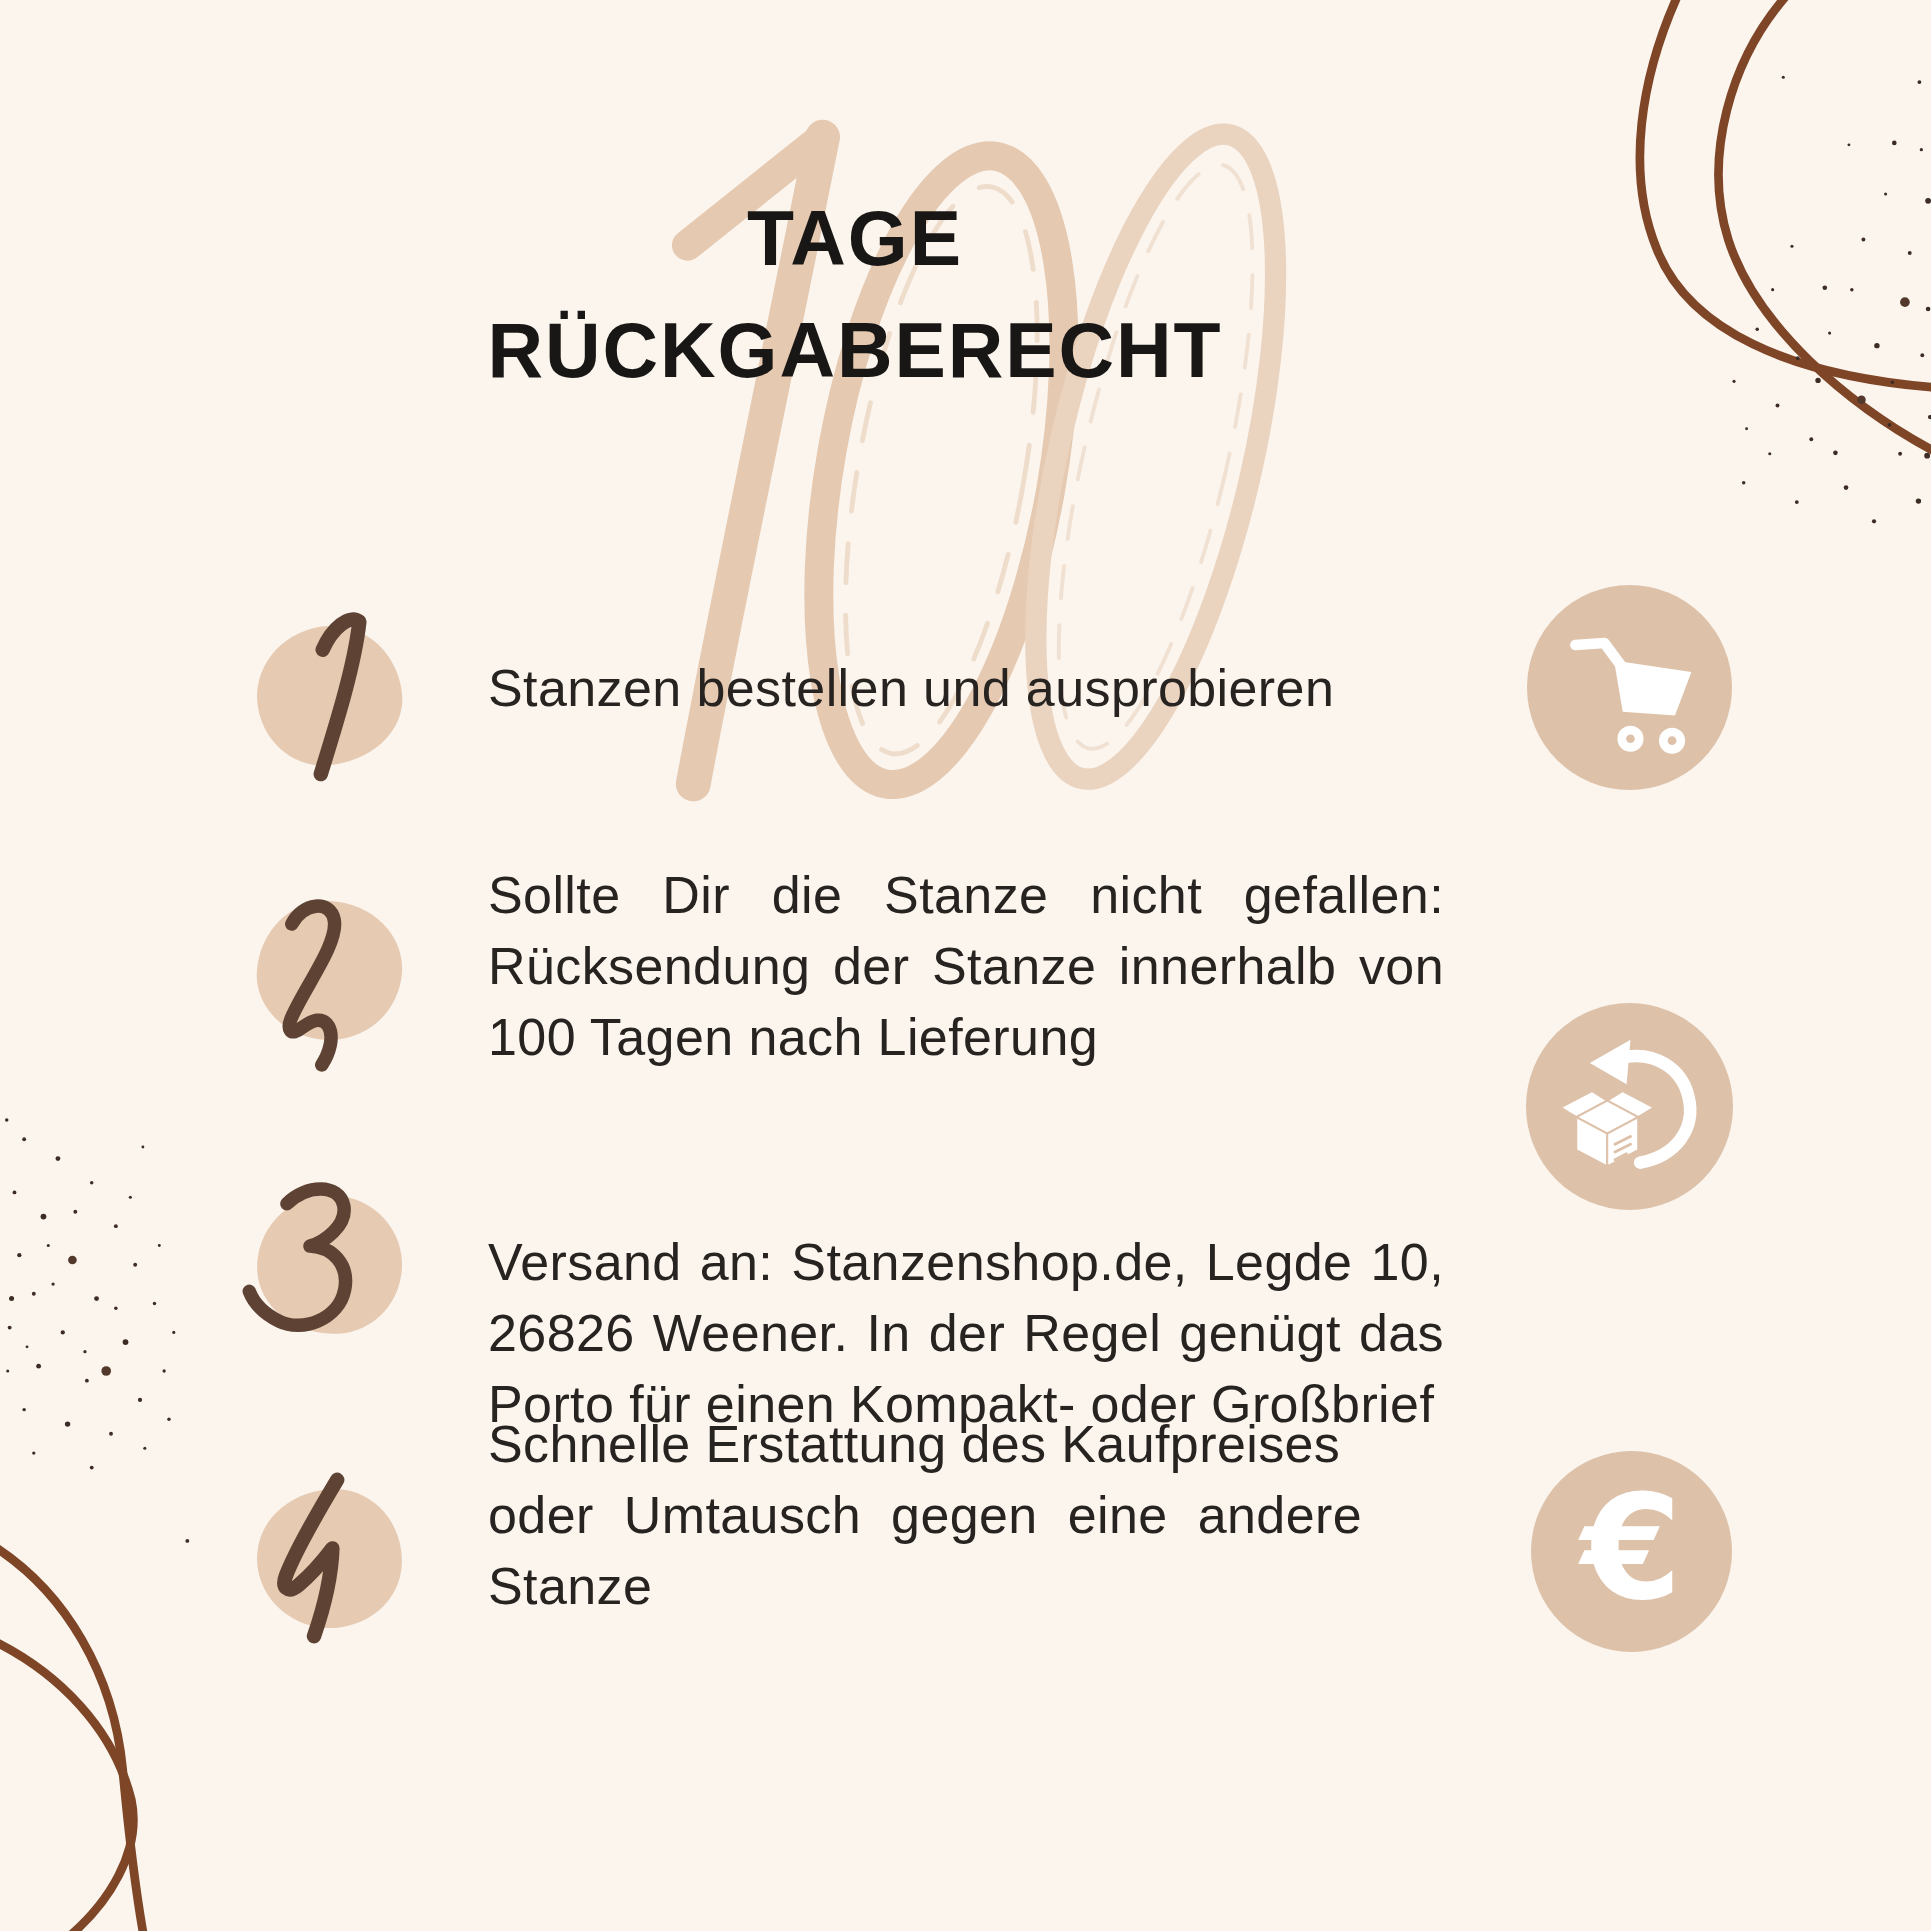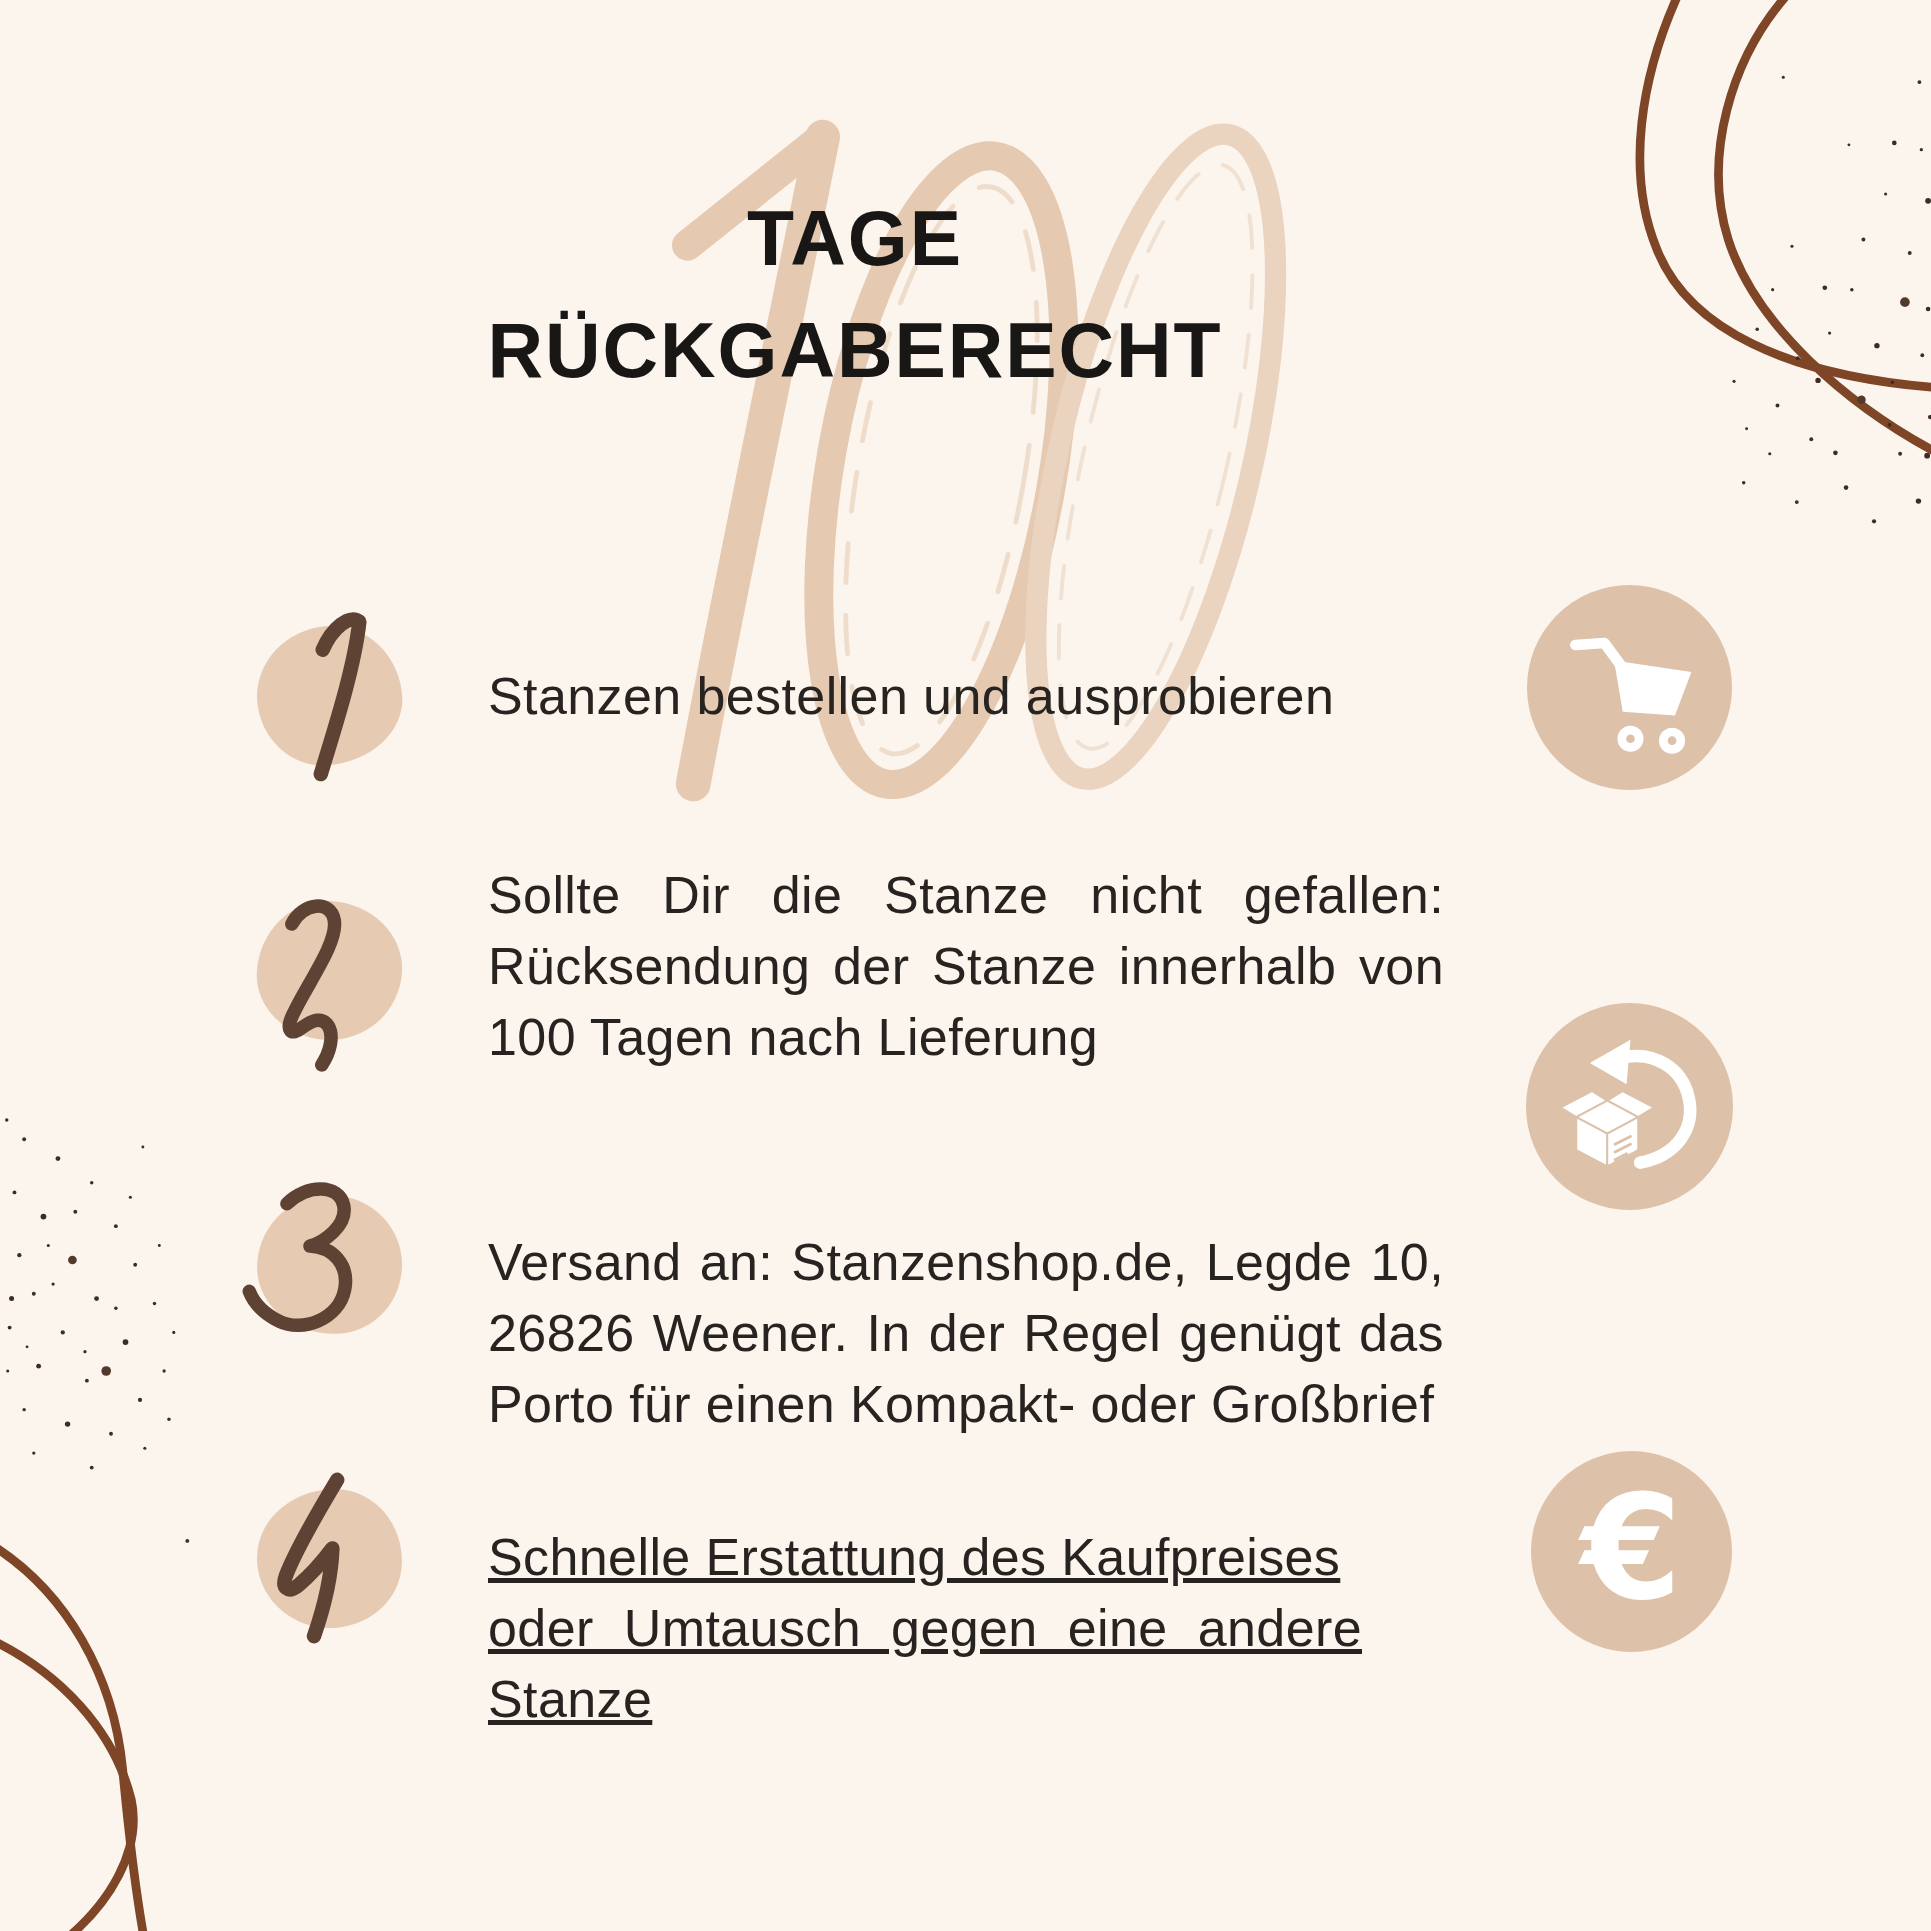--- a/index.html
+++ b/index.html
@@ -172,21 +172,21 @@
   <div class="title-line" id="title1">TAGE</div>
   <div class="title-line" id="title2">RÜCKGABERECHT</div>
 
   <div class="badge" style="left:257px;top:626px;width:145px;height:139px;">
     <div class="blob" style="transform:rotate(-4deg);"></div>
     <span class="sr">1</span>
     <svg style="left:-25px;top:-37px;" width="193" height="212" viewBox="240 610 200 220">
       <path d="M 334,673 C 344,650 362,636 372,644 C 367,690 348,750 332,802" fill="none" stroke="#5e4334" stroke-width="15" stroke-linecap="round" stroke-linejoin="round"></path>
     </svg>
   </div>
-  <div class="step-text" id="step1-text" style="top:653px;margin-top:8px;">
+  <div class="step-text" id="step1-text" style="top:653px;">
     <div class="line">Stanzen bestellen und ausprobieren</div>
   </div>
 
   <div class="badge" style="left:257px;top:901px;width:145px;height:139px;">
     <div class="blob" style="transform:rotate(3deg);border-radius:48% 52% 50% 50% / 54% 48% 52% 46%;"></div>
     <span class="sr">2</span>
     <svg style="left:-25px;top:-32px;" width="193" height="222" viewBox="240 900 200 230">
       <path d="M 302,957 C 313,935 342,931 346,953 C 350,977 317,1020 303,1051 C 295,1067 301,1074 313,1064 C 324,1056 334,1053 340,1063 C 346,1074 341,1091 333,1103" fill="none" stroke="#5e4334" stroke-width="14" stroke-linecap="round" stroke-linejoin="round"></path>
     </svg>
   </div>
@@ -209,21 +209,21 @@
     <div class="line">Porto für einen Kompakt- oder Großbrief</div>
   </div>
 
   <div class="badge" style="left:257px;top:1489px;width:145px;height:139px;">
     <div class="blob" style="transform:rotate(2deg);border-radius:54% 46% 50% 50% / 50% 52% 48% 50%;"></div>
     <span class="sr">4</span>
     <svg style="left:-25px;top:-41px;" width="193" height="222" viewBox="240 1500 200 230">
       <path d="M 349,1533 C 331,1563 306,1606 296,1632 C 291,1645 298,1651 309,1642 C 322,1631 335,1616 344,1604 C 343,1636 334,1669 325,1695" fill="none" stroke="#5e4334" stroke-width="15" stroke-linecap="round" stroke-linejoin="round"></path>
     </svg>
   </div>
-  <div class="step-text" id="step4-text" style="top:1522px;text-decoration:underline;">
+  <div class="step-text" id="step4-text" style="top:1409px;">
     <div class="line">Schnelle Erstattung des Kaufpreises</div>
     <div class="line stretch">oder Umtausch gegen eine andere</div>
     <div class="line">Stanze</div>
   </div>
 
   <div class="icon-circle" id="icon-cart">
     <svg width="205" height="205" viewBox="0 0 212 212">
       <path d="M 50,62 L 80,60 L 97,83" fill="none" stroke="#ffffff" stroke-width="11" stroke-linecap="round" stroke-linejoin="round"></path>
       <polygon points="90,78 170,90 153,135 99,131" fill="#ffffff"></polygon>
       <circle cx="107" cy="159" r="13.5" fill="#ffffff"></circle>

